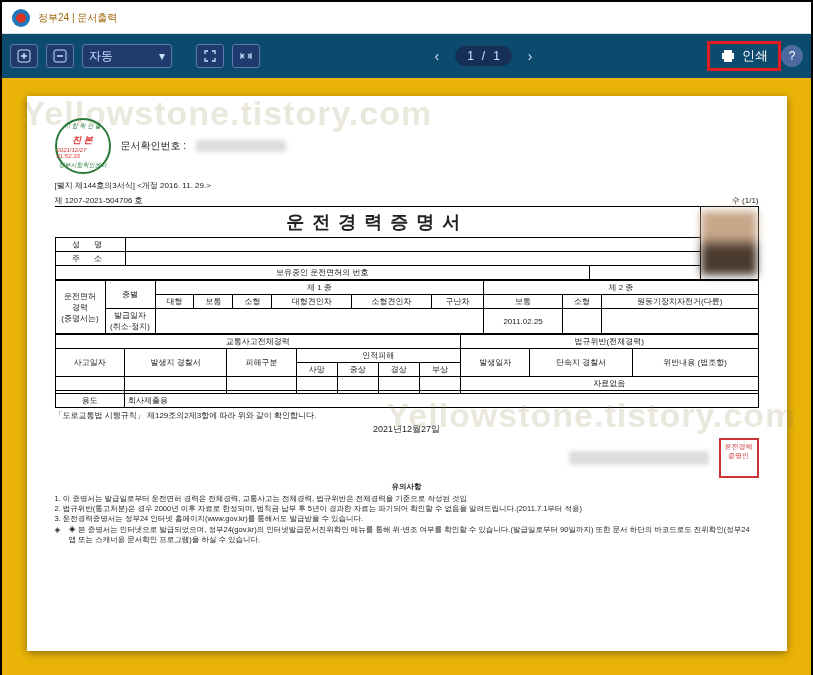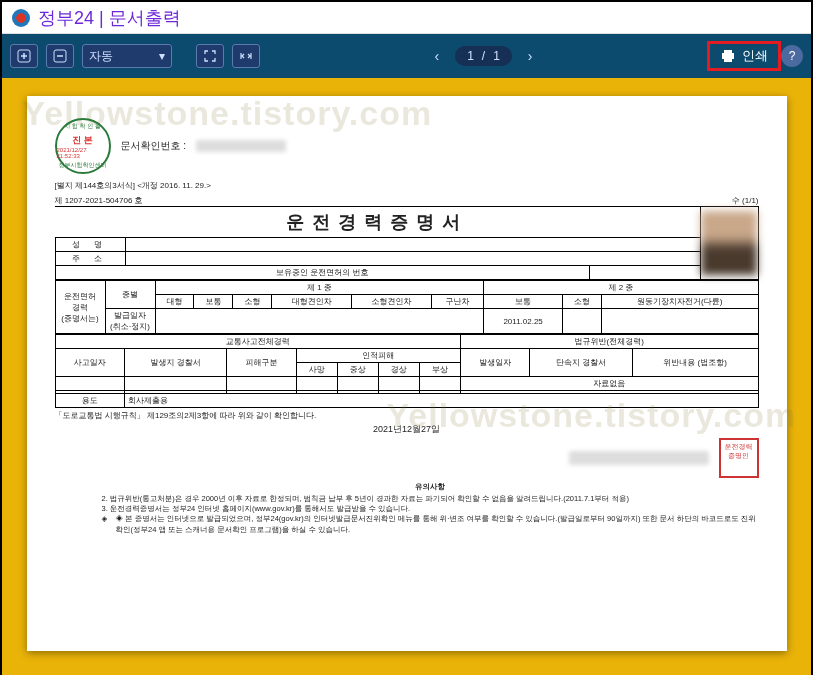--- a/index.html
+++ b/index.html
@@ -2,42 +2,42 @@
 <html><head>
 <meta charset="utf-8">
 <style>
 * { box-sizing: border-box; margin: 0; padding: 0; }
 body { font-family: "Malgun Gothic", sans-serif; background: #fff; }
 
 .window { width: 813px; height: 675px; border: 2px solid #000; background: #fff; position: relative; }
 
 .titlebar { height: 32px; display: flex; align-items: center; padding: 0 10px; border-bottom: 1px solid #ddd; }
 .titlebar .logo { width: 18px; height: 18px; border-radius: 50%; background: radial-gradient(circle, #d32 35%, #27b 40% 70%, #27b 75%); margin-right: 8px; }
-.titlebar .title { font-size: 18px; color: #6d28d9; }
+.titlebar .title { font-size: 10px; color: #a16207; }
 
 .toolbar { height: 44px; background: #0c4a6e; display: flex; align-items: center; padding: 8px 8px; gap: 8px; }
 .tb-btn { width: 28px; height: 24px; border: 1px solid #5a7ab0; border-radius: 3px; background: #1f3b6e; display: flex; align-items: center; justify-content: center; color: #cfe0ff; font-size: 14px; cursor: pointer; }
 .tb-select { height: 24px; min-width: 90px; border: 1px solid #5a7ab0; border-radius: 3px; background: #1f3b6e; color: #cfe0ff; font-size: 12px; padding: 0 6px; display: flex; align-items: center; justify-content: space-between; }
 .tb-spacer-sm { width: 8px; }
 .nav-group { display: flex; align-items: center; gap: 16px; margin: 0 auto; }
 .page-pill { background: #163055; border-radius: 12px; padding: 3px 12px; color: #cfe0ff; font-size: 12px; display: flex; gap: 8px; }
 .arrow { color: #cfe0ff; font-size: 14px; cursor: pointer; }
 .right-group { display: flex; align-items: center; }
 .print-btn { border: 3px solid #e31b23; padding: 3px 10px; display: flex; align-items: center; gap: 6px; color: #fff; font-size: 13px; cursor: pointer; }
 .help-btn { width: 22px; height: 22px; border-radius: 50%; background: #4a6aa0; color: #fff; display: flex; align-items: center; justify-content: center; font-size: 12px; cursor: pointer; }
 
 .stage { height: 597px; background: #eab308; padding: 18px; display: flex; align-items: flex-start; justify-content: center; overflow: hidden; }
 .page { width: 760px; height: 555px; background: #fff; box-shadow: 0 2px 8px rgba(0,0,0,.4); padding: 22px 28px; font-size: 9px; color: #222; position: relative; }
 
 .wm { position: absolute; font-size: 34px; color: rgba(140,120,60,.18); pointer-events: none; font-weight: bold; letter-spacing: 1px; }
 .wm1 { top: -2px; left: -4px; }
 .wm2 { top: 300px; left: 360px; }
 
 .doc-num-row { display: flex; align-items: center; gap: 10px; margin-bottom: 6px; }
-.seal { width: 56px; height: 56px; border: 2px solid #2a7a3a; border-radius: 50%; display: flex; flex-direction: column; align-items: center; justify-content: center; color: #2a7a3a; font-size: 7px; position: relative; }
+.seal { width: 56px; height: 56px; border: 2px solid #2a7a3a; border-radius: 50%; display: flex; flex-direction: column; align-items: center; justify-content: center; color: #2a7a3a; font-size: 7px; position: relative; font-style: italic; }
 .seal .jin { color: #d33; font-size: 9px; font-weight: bold; }
 .seal .date { color: #d33; font-size: 6px; }
 .seal-text-top { position: absolute; top: 2px; font-size: 6px; }
 .seal-text-bot { position: absolute; bottom: 2px; font-size: 6px; }
 .doc-num-label { font-size: 10px; }
 .blur-box { background: #ddd; filter: blur(2px); border-radius: 2px; }
 .blur-sm { width: 90px; height: 12px; }
 .blur-xs { width: 40px; height: 10px; }
 .blur-line { width: 400px; height: 10px; }
 .blur-cell { width: 80px; height: 10px; }
@@ -46,21 +46,21 @@
 .form-line1 .right { float: right; }
 
 .main-title { text-align: center; font-size: 18px; letter-spacing: 8px; font-weight: bold; margin: 2px 0; }
 
 table.doc { width: 100%; border-collapse: collapse; }
 table.doc td, table.doc th { border: 1px solid #000; padding: 1px 3px; font-size: 8px; text-align: center; vertical-align: middle; }
 table.doc .lbl { letter-spacing: 6px; }
 .photo { width: 56px; height: 64px; background: linear-gradient(#c9a88a 40%, #4a3a2e 60%); filter: blur(4px); }
 .red-seal { width: 40px; height: 40px; border: 2px solid #c33; display: inline-block; color: #c33; font-size: 7px; line-height: 9px; text-align: center; padding: 2px; }
 
-.notes { font-size: 7.5px; margin-top: 4px; line-height: 1.35; margin-left: 47px; }
+.notes { font-size: 7.5px; margin-top: 4px; line-height: 1.35; }
 .notes .hd { text-align: center; font-weight: bold; margin: 2px 0; }
 .bullet { display: flex; gap: 4px; }
 .bullet .sym { flex: 0 0 10px; }
 
 .issue-date { text-align: center; font-size: 9px; margin: 2px 0; }
 .issuer-row { display: flex; justify-content: flex-end; align-items: center; gap: 10px; margin-bottom: 4px; }
 
 svg { display: block; }
 </style>
 </head>
@@ -257,20 +257,21 @@
 
       <div class="issue-date">2021년12월27일</div>
 
       <div class="issuer-row">
         <span class="blur-box" style="width:140px;height:14px;"></span>
         <span class="red-seal">운전경력<br>증명인</span>
       </div>
 
       <div class="notes">
         <div class="hd">유의사항</div>
+        <div>1. 이 증명서는 발급일로부터 운전면허 경력은 전체경력, 교통사고는 전체경력, 법규위반은 전체경력을 기준으로 작성된 것임</div>
         <div>2. 법규위반(통고처분)은 경우 2000년 이후 자료로 한정되며, 범칙금 납부 후 5년이 경과한 자료는 파기되어 확인할 수 없음을 알려드립니다.(2011.7.1부터 적용)</div>
         <div>3. 운전경력증명서는 정부24 인터넷 홈페이지(www.gov.kr)를 통해서도 발급받을 수 있습니다.</div>
         <div class="bullet">
           <span class="sym">◈</span>
           <span>◈ 본 증명서는 인터넷으로 발급되었으며, 정부24(gov.kr)의 인터넷발급문서진위확인 메뉴를 통해 위·변조 여부를 확인할 수 있습니다.(발급일로부터 90일까지) 또한 문서 하단의 바코드로도 진위확인(정부24 앱 또는 스캐너용 문서확인 프로그램)을 하실 수 있습니다.</span>
         </div>
       </div>
 
     </div>
   </div>

